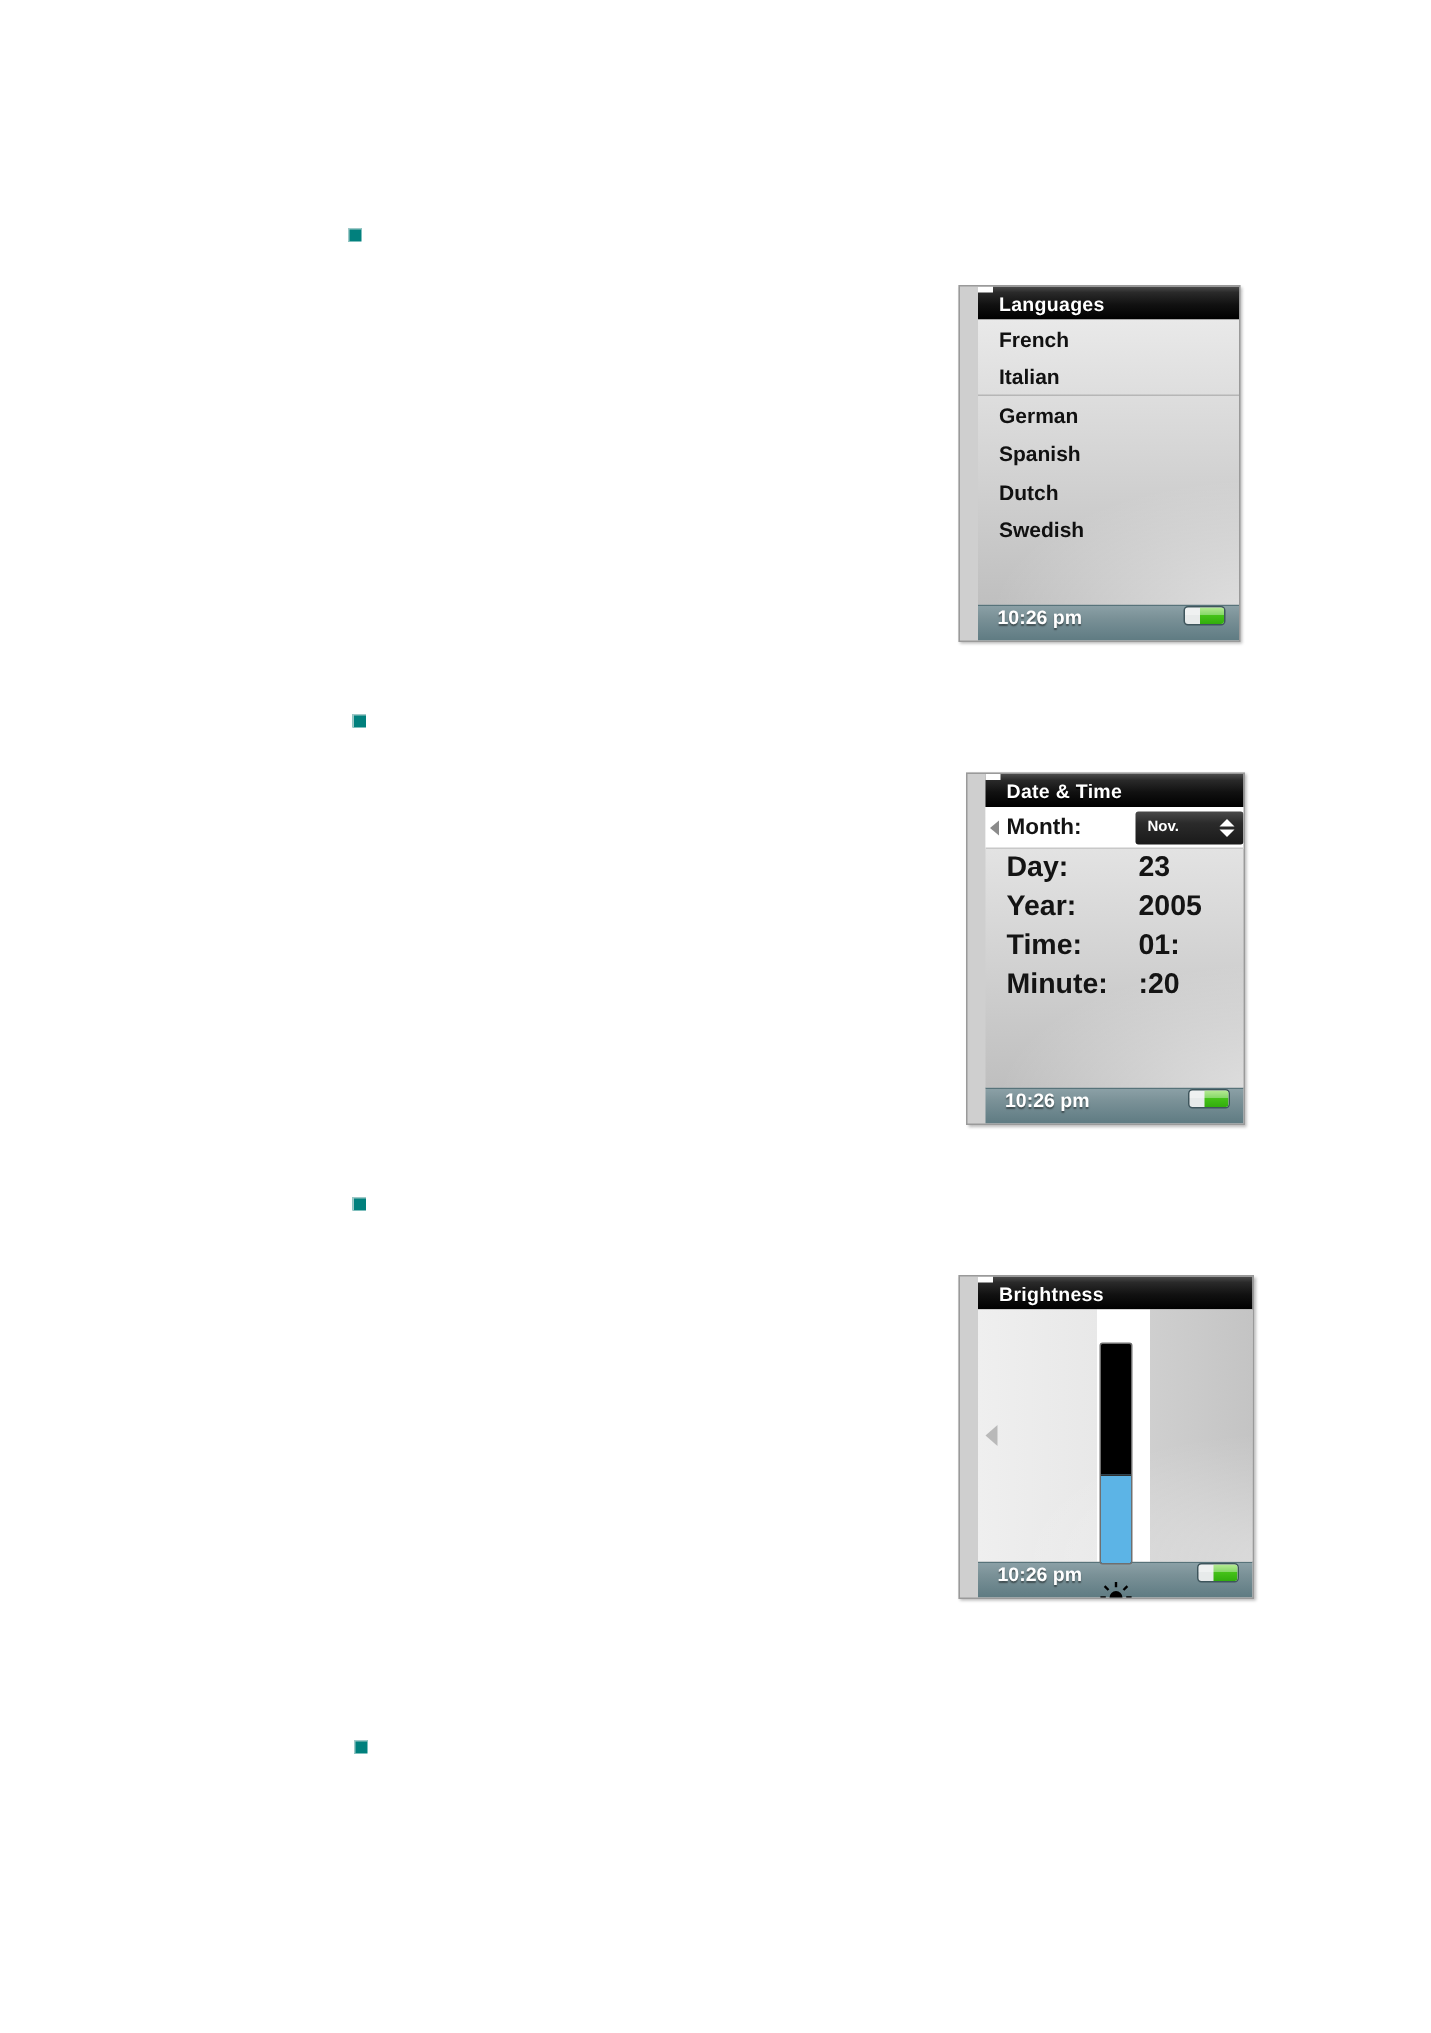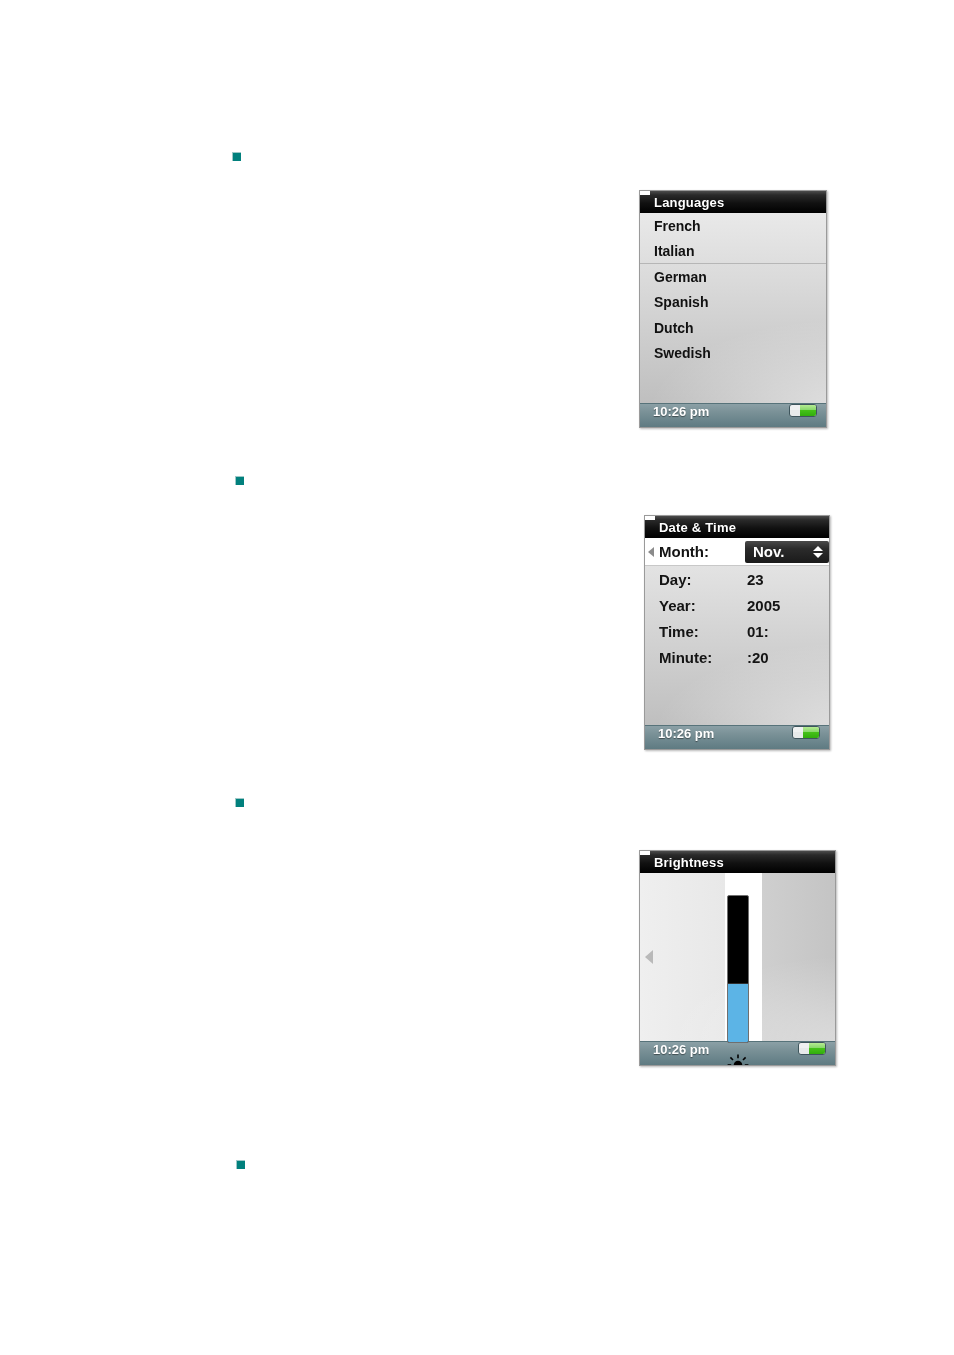--- a/index.html
+++ b/index.html
@@ -30,20 +30,21 @@
   
   .device {
     position: absolute;
     box-sizing: border-box;
     background: #cfcfcf;
     border: 1px solid #9a9a9a;
     box-shadow: 1px 1px 2px rgba(0,0,0,0.28);
     overflow: hidden;
     display: flex;
     flex-direction: column;
+    padding-left: 12px;
   }
 
   
   .titlebar {
     height: 22px;
     flex: 0 0 22px;
     background: linear-gradient(to bottom, #4c4c4c 0%, #2a2a2a 18%, #111111 55%, #000000 100%);
     color: #ffffff;
     font-size: 13px;
     font-weight: bold;
@@ -139,21 +140,21 @@
     border-bottom: 5px solid transparent;
     border-right: 6px solid #8b8b8b;
   }
 
   
   .dtlist { position: absolute; inset: 0; }
   .dtrow {
     height: 26px;
     display: flex;
     align-items: center;
-    font-size: 15px;
+    font-size: 19px;
     font-weight: bold;
     color: #141414;
     padding-left: 14px;
     box-sizing: border-box;
     position: relative;
   }
   .dtrow.selected {
     background: #ffffff;
     height: 28px;
     font-size: 15px;
@@ -165,21 +166,21 @@
     background: linear-gradient(to bottom, #4a4a4a 0%, #2b2b2b 35%, #1a1a1a 100%);
     color: #ffffff;
     height: 22px;
     width: 84px;
     border-radius: 2px;
     display: flex;
     align-items: center;
     justify-content: space-between;
     padding: 0 6px 0 8px;
     box-sizing: border-box;
-    font-size: 15px;
+    font-size: 10px;
     font-weight: bold;
     margin-left: -2px;
   }
   .stepper .arrows {
     display: flex;
     flex-direction: column;
     gap: 2px;
     align-items: center;
   }
   .stepper .up {

